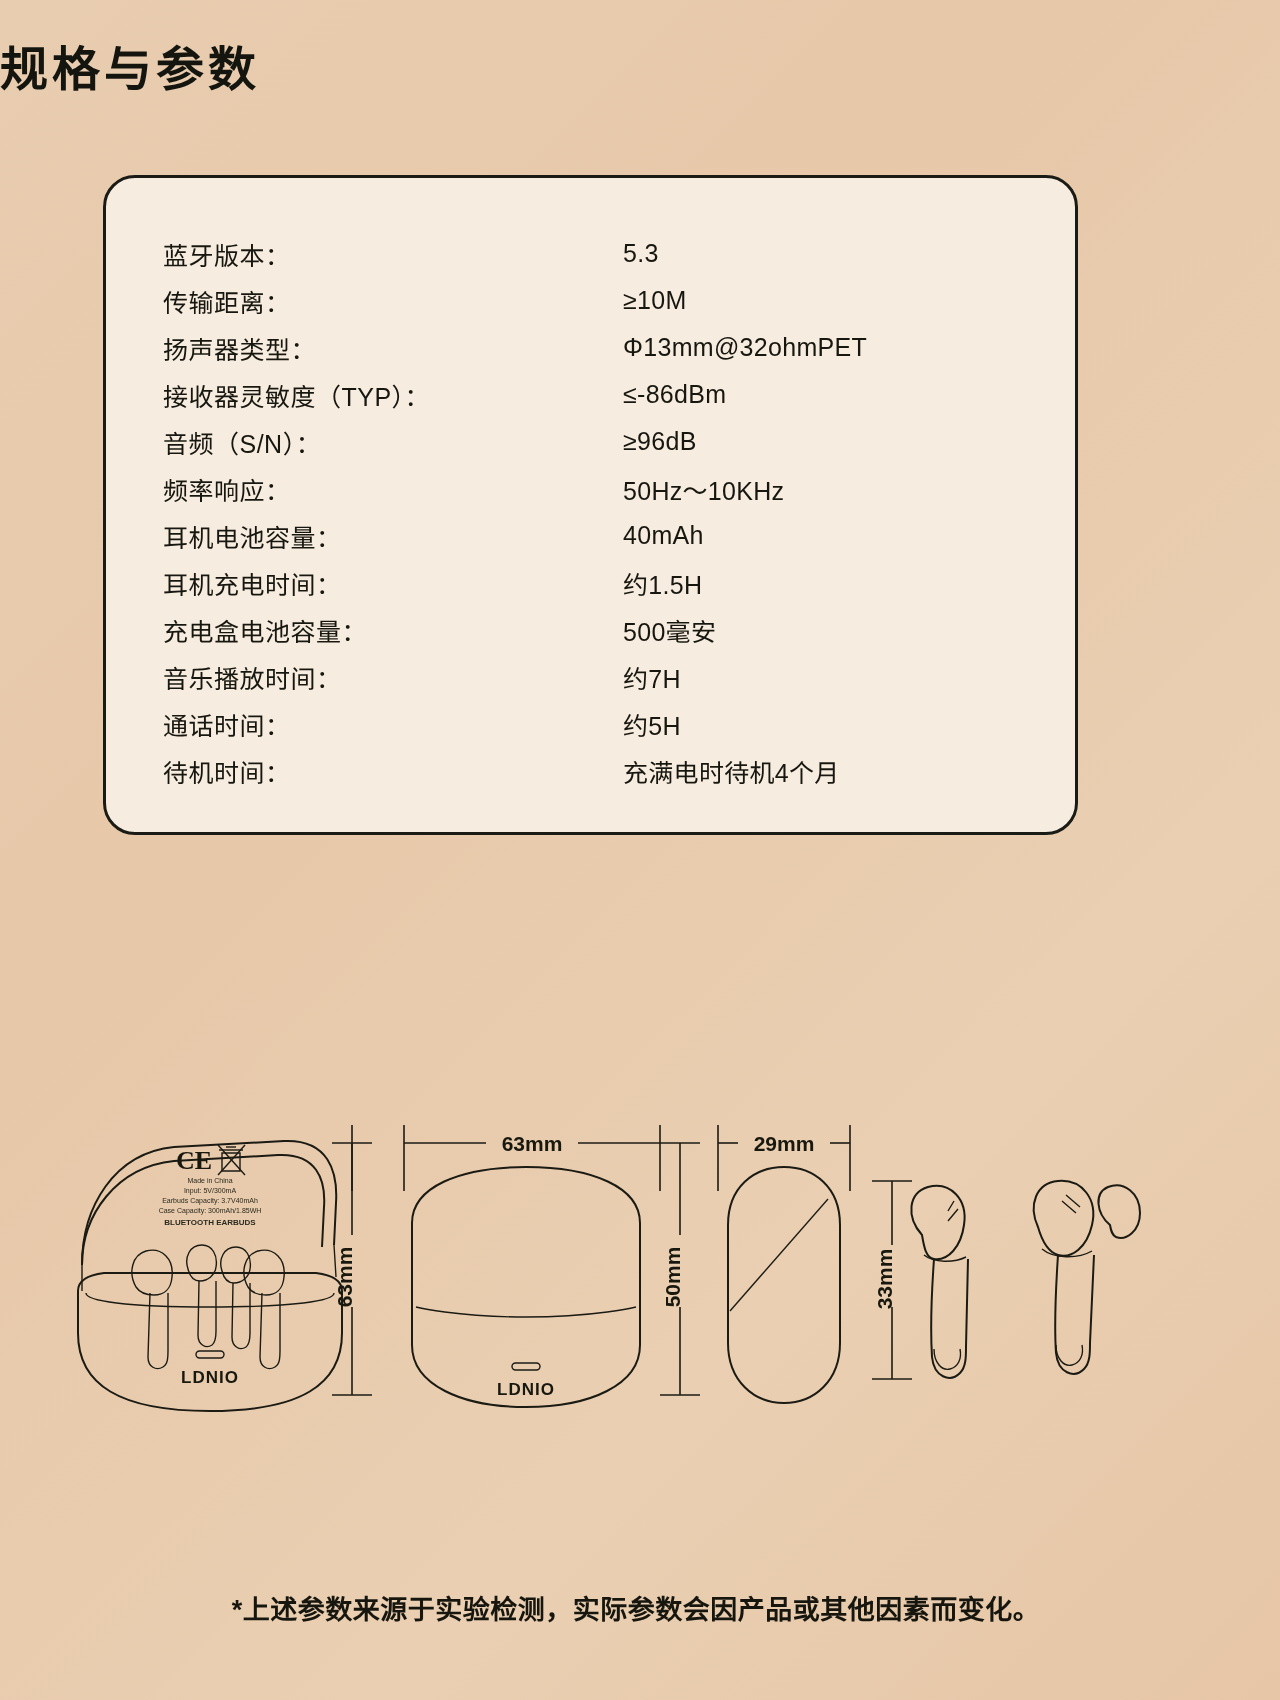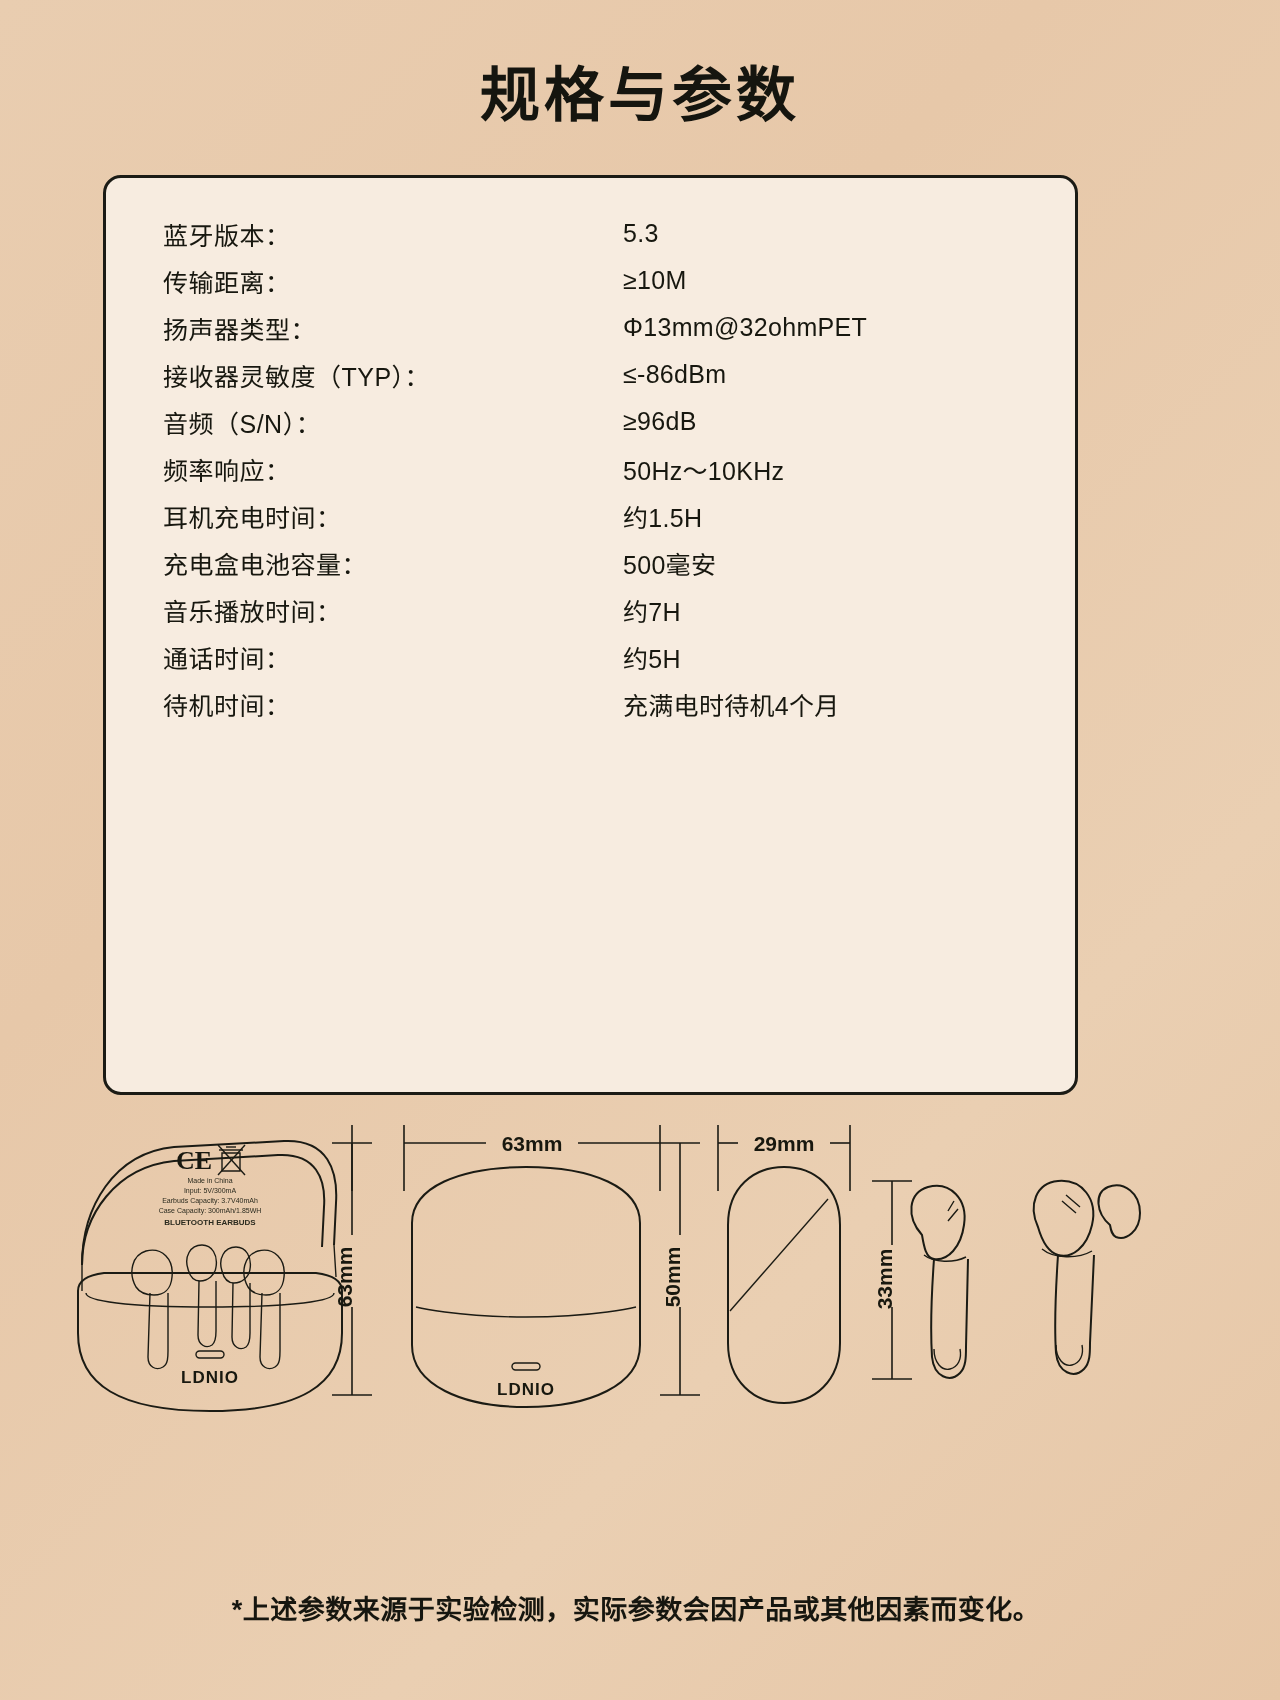--- a/index.html
+++ b/index.html
@@ -17,41 +17,40 @@
   }
 
   .page {
     position: relative;
     width: 1280px;
     height: 1700px;
   }
 
   
   .title {
-    text-align: center;
-    font-size: 60px;
+    font-size: 48px;
     font-weight: bold;
     letter-spacing: 4px;
     color: #15150f;
-    padding-top: 66px;
+    padding-top: 46px;
     line-height: 1;
   }
 
   
   .spec-card {
     position: absolute;
     left: 103px;
     top: 175px;
     width: 975px;
-    height: 920px;
+    height: 660px;
     background: #f7ece0;
     border: 3px solid #1b1b15;
-    border-radius: 18px;
+    border-radius: 32px;
     box-sizing: border-box;
-    padding: 32px 0 0 0;
+    padding: 52px 0 0 0;
   }
 
   .spec-table {
     width: 100%;
     border-collapse: collapse;
     table-layout: fixed;
   }
   .spec-table td {
     font-size: 25px;
     color: #17170f;
@@ -168,20 +167,24 @@
         </tr>
         <tr>
           <td class="label">音频（S/N）：</td>
           <td class="value">≥96dB</td>
         </tr>
         <tr>
           <td class="label">频率响应：</td>
           <td class="value">50Hz～10KHz</td>
         </tr>
         <tr>
+          <td class="label">耳机电池容量：</td>
+          <td class="value">40mAh</td>
+        </tr>
+        <tr>
           <td class="label">耳机充电时间：</td>
           <td class="value">约1.5H</td>
         </tr>
         <tr>
           <td class="label">充电盒电池容量：</td>
           <td class="value">500毫安</td>
         </tr>
         <tr>
           <td class="label">音乐播放时间：</td>
           <td class="value">约7H</td>

